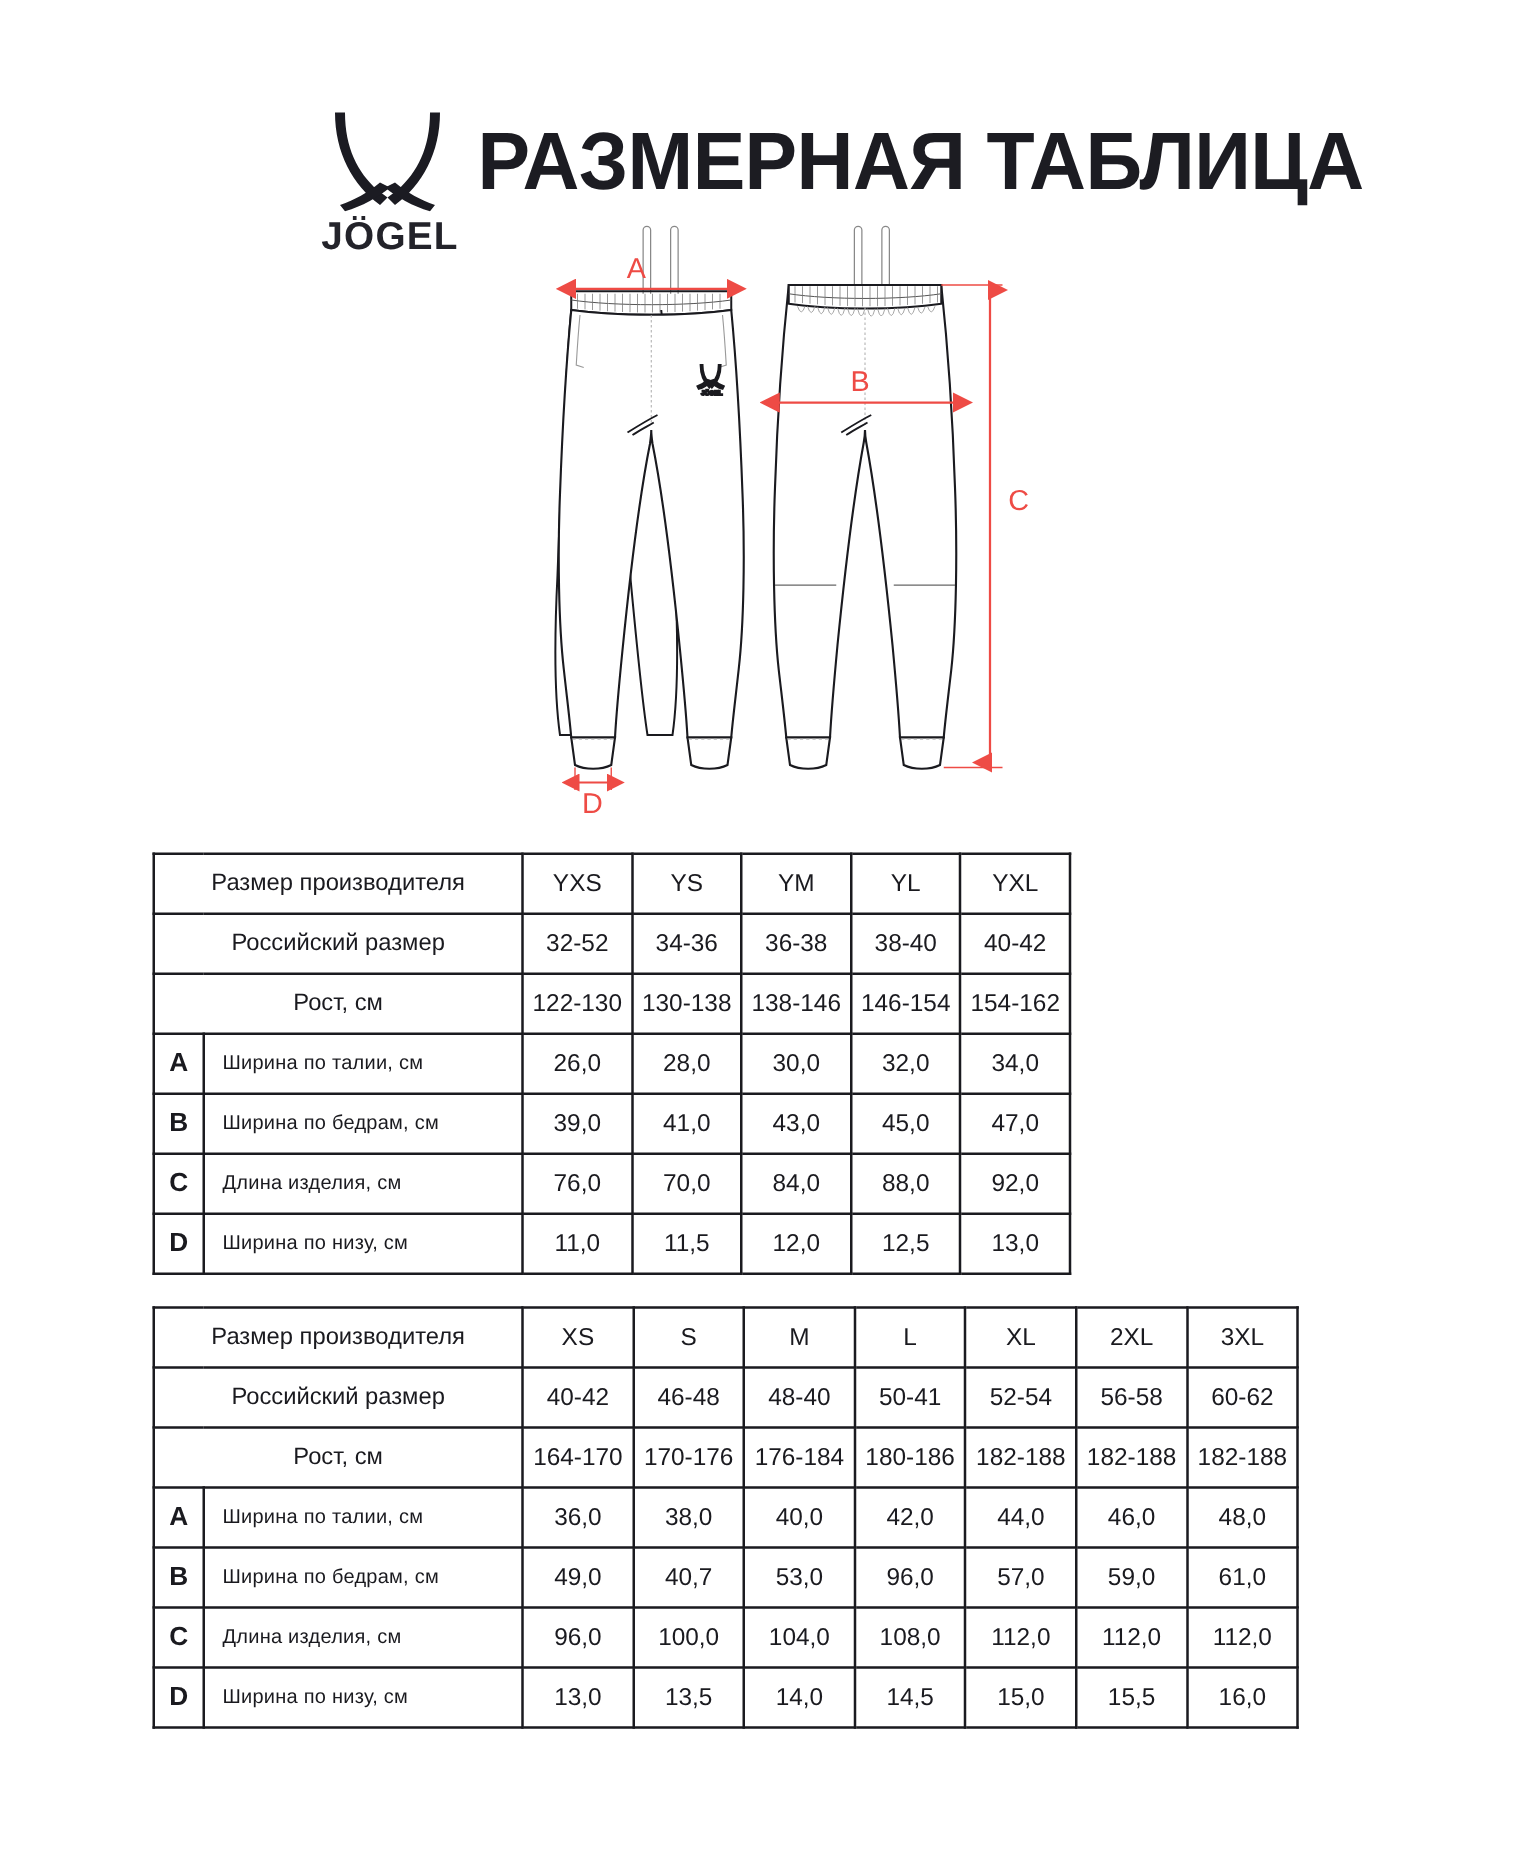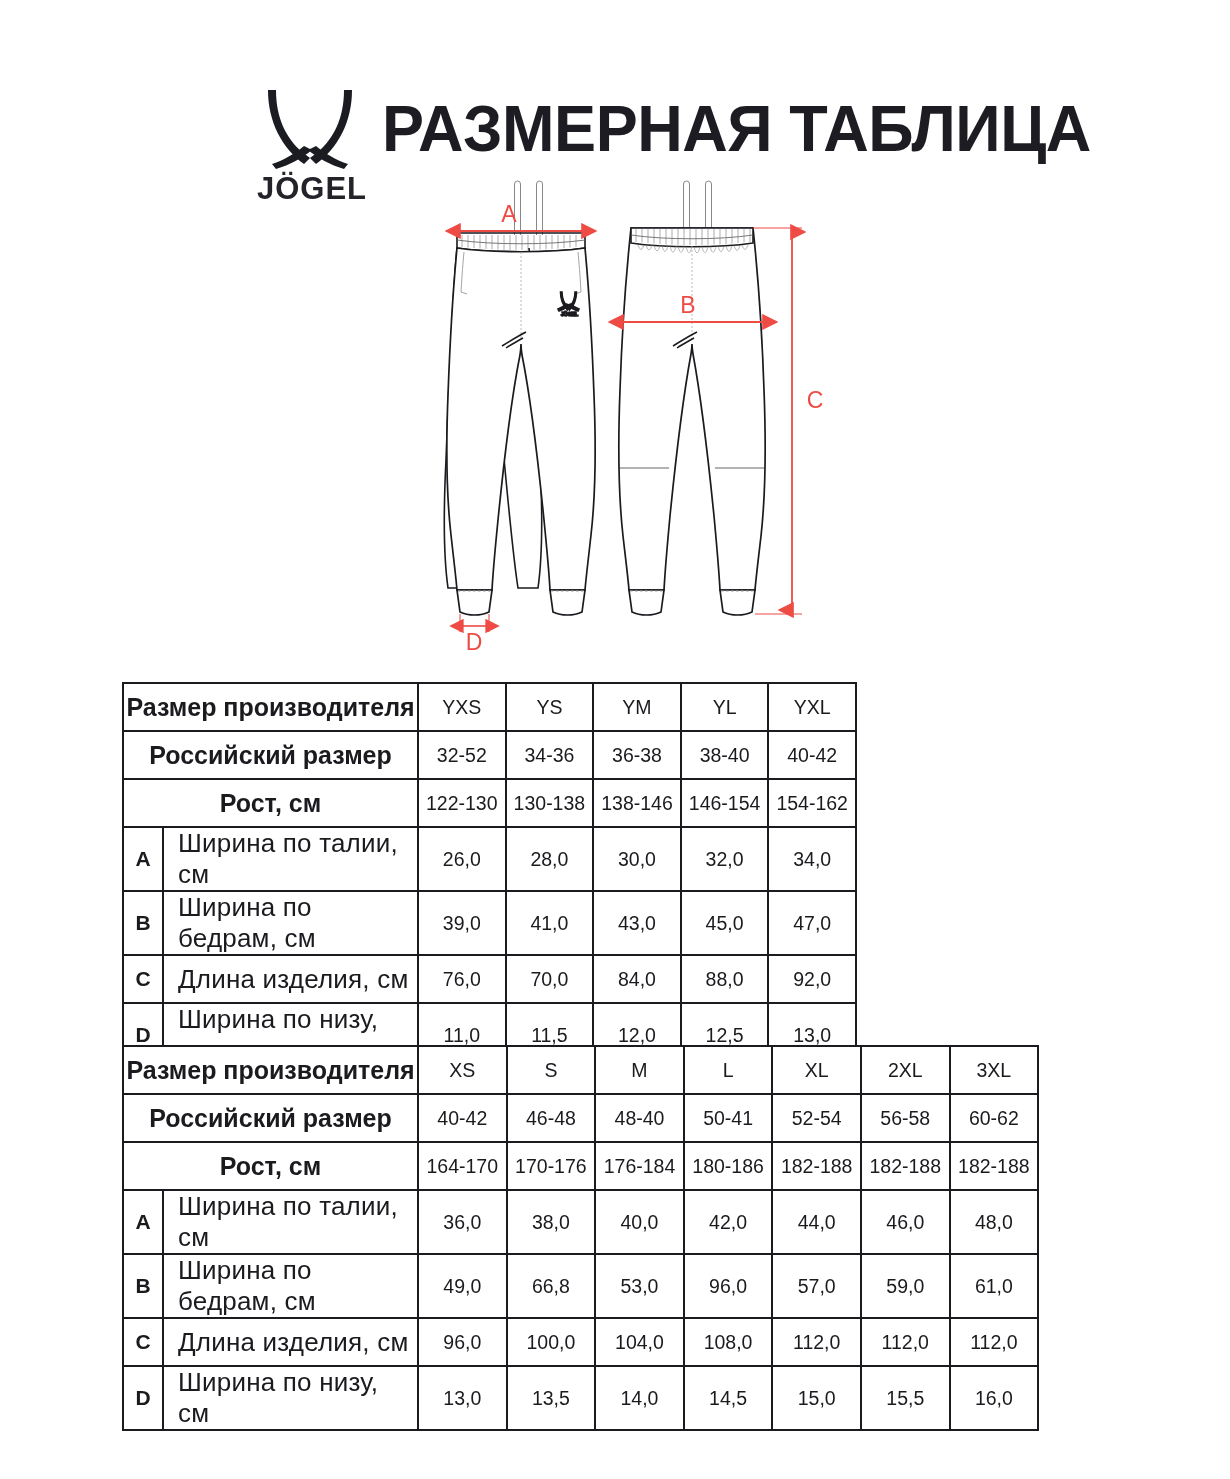--- a/index.html
+++ b/index.html
@@ -83,32 +83,32 @@
     vertical-align: middle;
     height: 44px;
     padding: 0 2px;
     font-size: 19px;
     color: #1a1a1f;
     font-family: "Liberation Sans", sans-serif;
   }
   .size-table tr { height: 48px; }
 
   td.hdr-label {
-    font-weight: bold;
-    font-size: 25px;
+    font-weight: normal;
+    font-size: 19px;
   }
   td.row-letter {
     font-weight: bold;
     font-size: 21px;
     width: 40px;
   }
   td.row-label {
     text-align: left;
     padding-left: 14px;
-    font-size: 26px;
+    font-size: 16px;
     font-weight: normal;
     letter-spacing: 0.2px;
   }
   td.val {
     font-size: 19.5px;
     font-weight: normal;
   }
 
   
   #table-youth col.c-letter { width: 40px; }
@@ -466,21 +466,21 @@
       <td class="val">40,0</td>
       <td class="val">42,0</td>
       <td class="val">44,0</td>
       <td class="val">46,0</td>
       <td class="val">48,0</td>
     </tr>
     <tr>
       <td class="row-letter">B</td>
       <td class="row-label">Ширина по бедрам, см</td>
       <td class="val">49,0</td>
-      <td class="val">66,8</td>
+      <td class="val">40,7</td>
       <td class="val">53,0</td>
       <td class="val">96,0</td>
       <td class="val">57,0</td>
       <td class="val">59,0</td>
       <td class="val">61,0</td>
     </tr>
     <tr>
       <td class="row-letter">C</td>
       <td class="row-label">Длина изделия, см</td>
       <td class="val">96,0</td>

